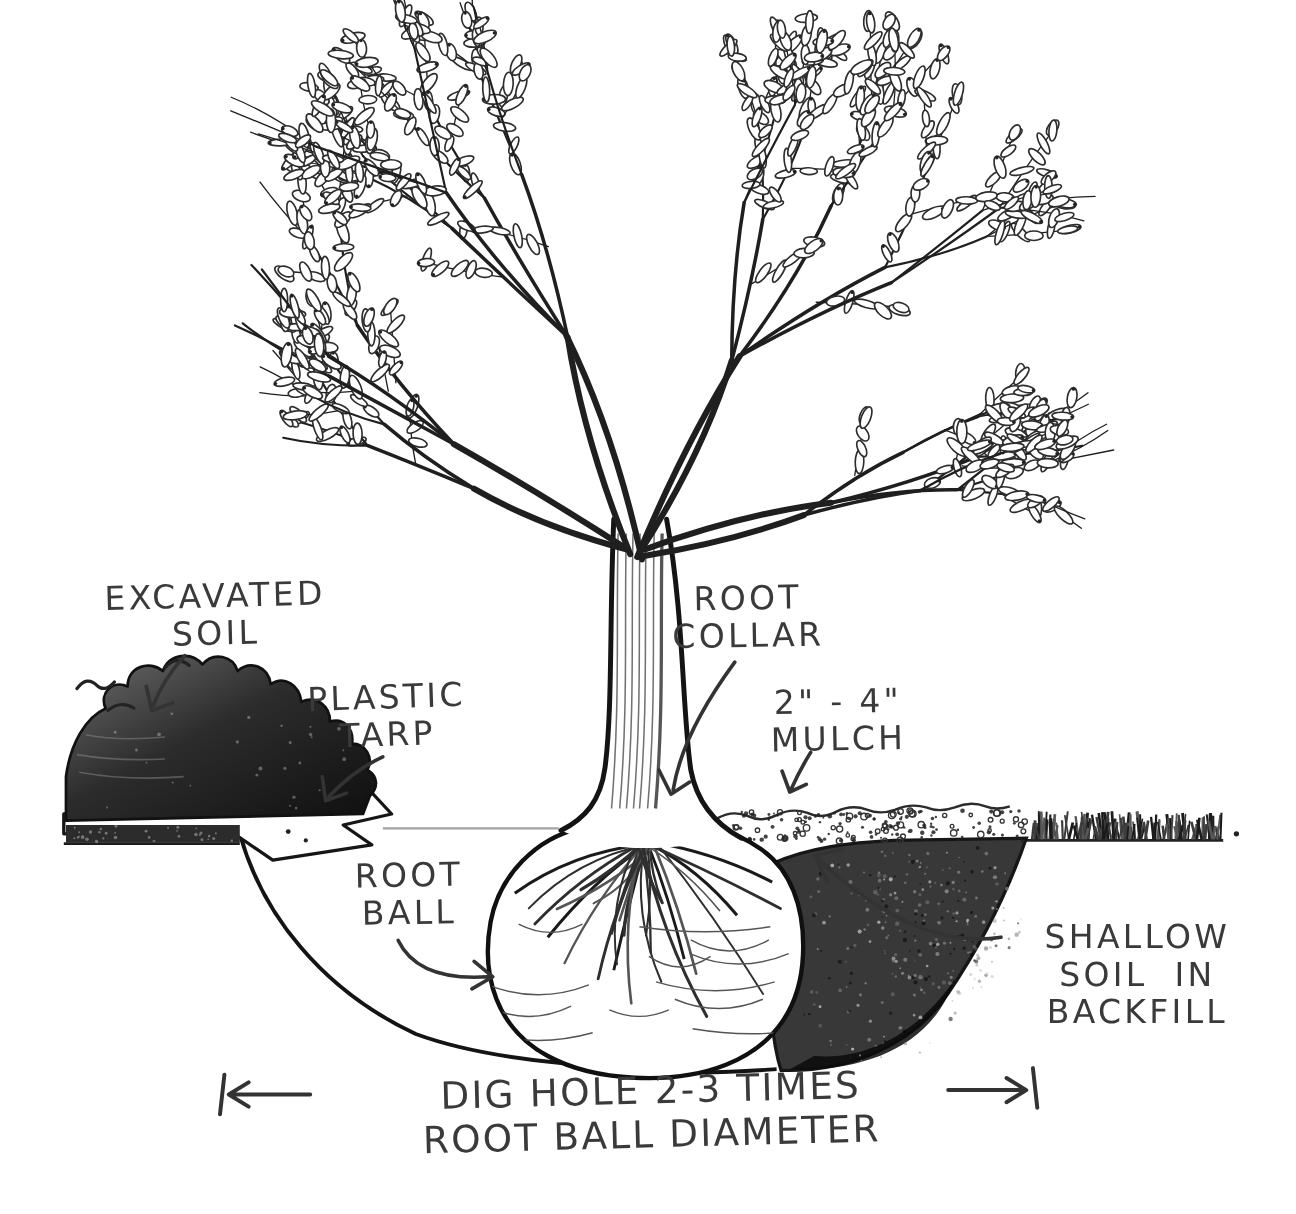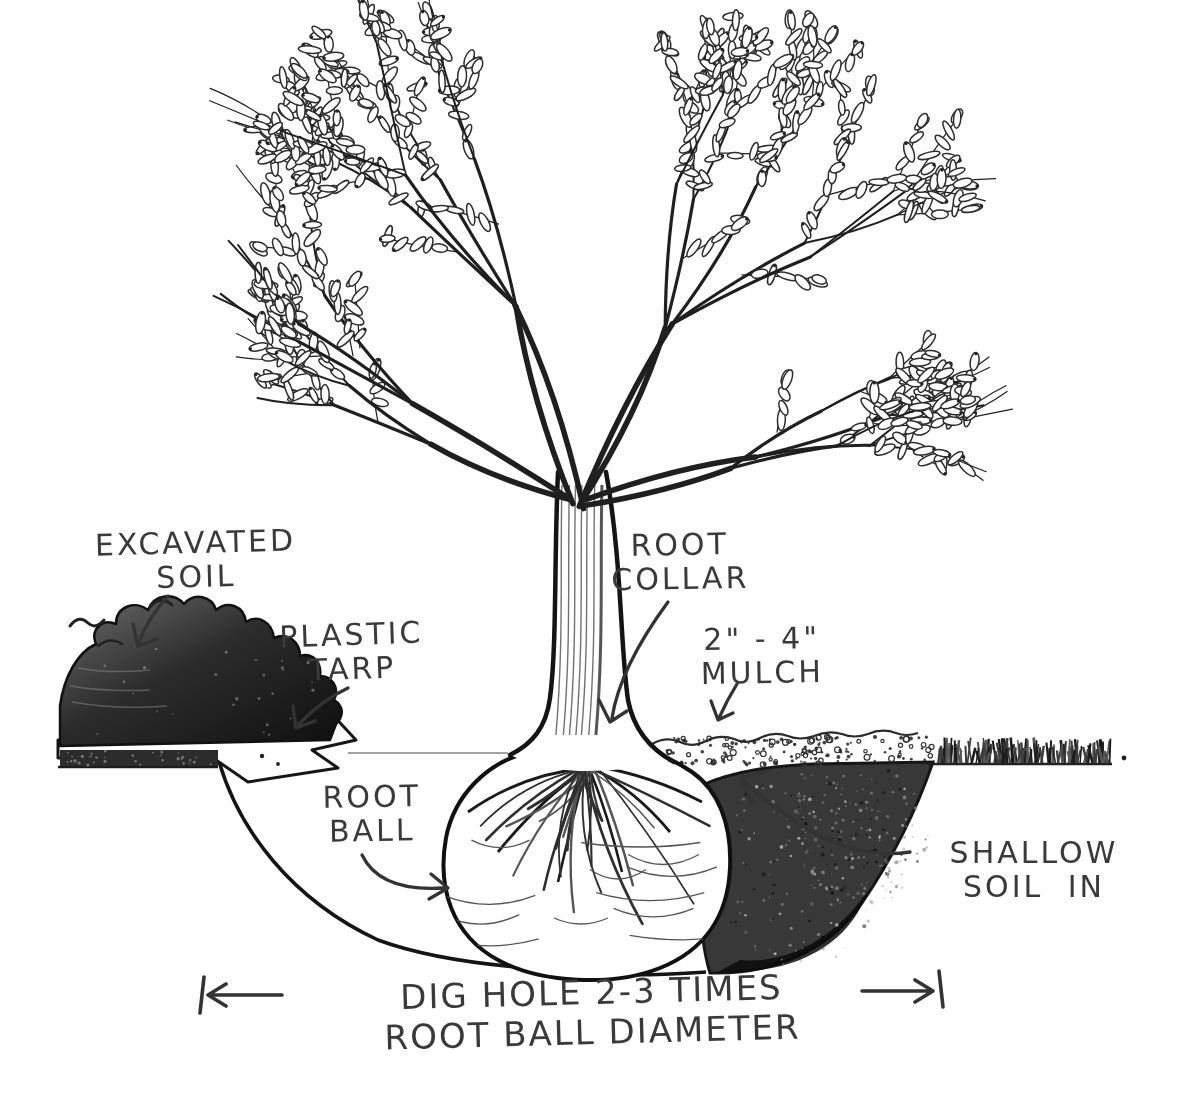--- a/index.html
+++ b/index.html
@@ -1857,20 +1857,21 @@
 </div>
 
 <div class="lbl" style="left:372px;top:780px;transform:translateX(-50%) rotate(-1deg);">
   <div>ROOT</div>
   <div>BALL</div>
 </div>
 
 <div class="lbl" style="left:1034px;top:836px;word-spacing:12px;">
   <div>SHALLOW</div>
   <div>SOIL IN</div>
+  <div>BACKFILL</div>
 </div>
 
 <div class="lbl big" style="left:592px;top:972px;transform:translateX(-50%) rotate(-1.5deg);">
   <div>DIG HOLE 2-3 TIMES</div>
   <div>ROOT BALL DIAMETER</div>
 </div>
 
 </div>
 
 </body></html>

